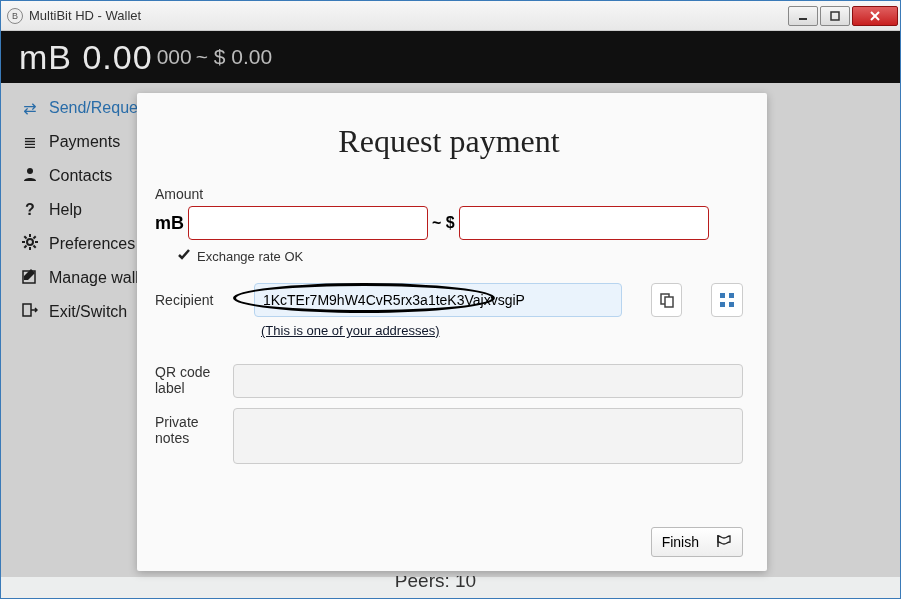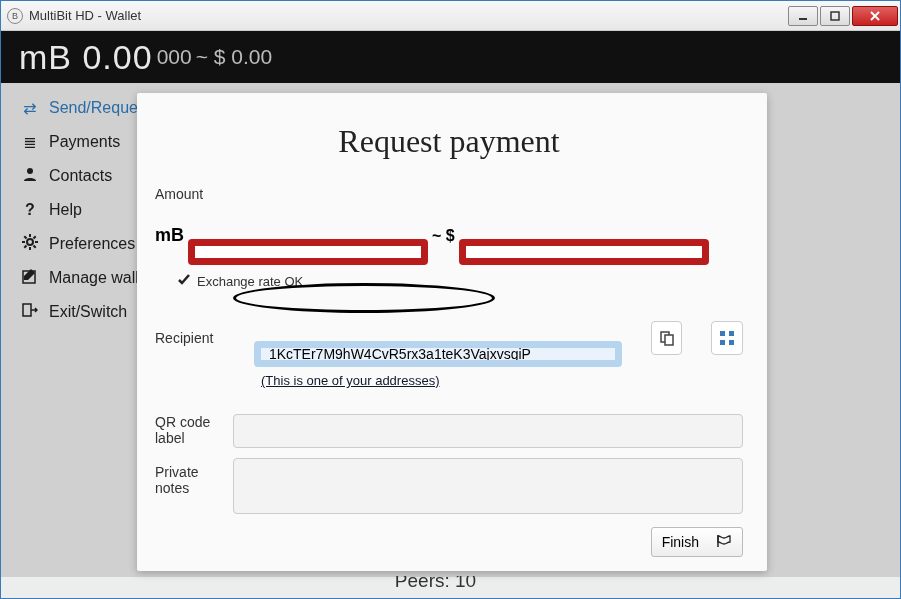--- a/index.html
+++ b/index.html
@@ -25,21 +25,21 @@
   .side-item .si-icon { width: 18px; text-align: center; }
 
   .dim-overlay { position: absolute; inset: 0; background: rgba(0,0,0,0.12); }
 
   .modal { position: absolute; left: 136px; top: 10px; width: 630px; height: 478px; background: #fafafa; box-shadow: 0 2px 8px rgba(0,0,0,0.25); border-radius: 2px; padding: 30px 24px 14px 18px; display: flex; flex-direction: column; }
   .modal-title { font-family: Georgia, 'Times New Roman', serif; font-size: 32px; text-align: center; color: #222; margin-bottom: 26px; }
   .row { display: flex; margin-bottom: 10px; }
   .lbl { width: 90px; font-size: 14px; color: #333; }
   .amount-row { display: flex; align-items: center; gap: 4px; margin-bottom: 6px; }
   .amount-row .mb { font-weight: bold; font-size: 18px; }
-  .fld { height: 26px; border: 7px solid #b91c1c; border-radius: 4px; background: #fff; padding: 0 8px; font-size: 14px; flex: 1; margin-top: 33px; }
+  .fld { height: 34px; border: 1px solid #b91c1c; border-radius: 4px; background: #fff; padding: 0 8px; font-size: 14px; flex: 1; }
   .fld.recipient { background: #eaf3fc; border-color: #b7d4ef; }
   .xrate { display:flex; align-items:center; gap:6px; font-size: 13px; color:#333; margin: 2px 0 18px 22px; }
   .recip-row { display:flex; align-items:center; gap:29px; }
   .iconbtn { width: 40px; height: 34px; border:1px solid #ccc; border-radius:4px; background:#fff; display:flex; align-items:center; justify-content:center; cursor:pointer; }
   .note { font-size: 13px; color:#0f172a; margin: 6px 0 26px 106px; text-decoration: underline; }
   .bigfld { height: 34px; border:1px solid #ccc; border-radius:4px; background:#f3f3f3; width: 100%; padding: 0 8px; font-size:14px; }
   .textarea { height: 56px; border:1px solid #ccc; border-radius:4px; background:#f3f3f3; width:100%; padding:6px 8px; font-size:14px; resize:none; }
   .modal-footer { margin-top:auto; display:flex; justify-content:flex-end; }
   .finish-btn { height: 30px; padding: 0 10px; border:1px solid #bbb; border-radius:3px; background: linear-gradient(#fff,#eee); font-size: 14px; display:flex; align-items:center; gap:17px; cursor:pointer; }
 

